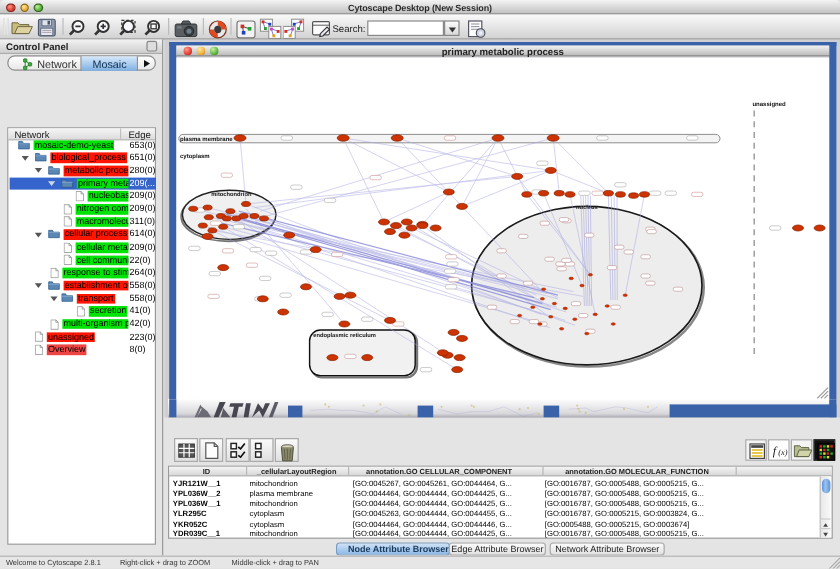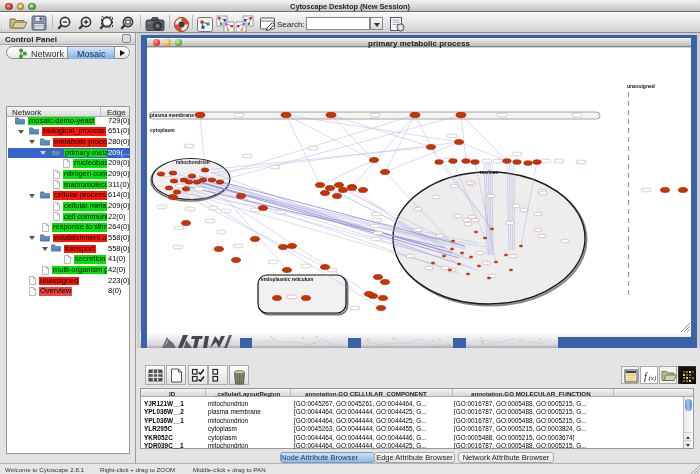--- a/index.html
+++ b/index.html
@@ -191,21 +191,21 @@
       </div>
       <div class="abs" style="left:0;top:0;width:124px;height:348px;overflow:hidden">
 <div style="position:absolute;left:0;top:8.80px;width:100%;height:10.65px">
             <div style="position:absolute;left:8px;top:0.8px">
               <svg width="10" height="8" viewBox="0 0 11 9">
                 <path d="M0.5 2 L0.5 8 L10.5 8 L10.5 2.8 L5 2.8 L4 1 L0.5 1 Z" fill="#5b87b5" stroke="#2d5a8a" stroke-width="0.7"></path>
                 <path d="M0.5 3.6 L10.5 3.6 L10.5 2.8 L0.5 2.8 Z" fill="#7fa8cc"></path>
               </svg>
             </div>
             <div style="position:absolute;left:21px;top:1px;max-width:79px;overflow:hidden;white-space:nowrap;display:inline-block;background:#00e405;font-size:7.5px;line-height:8.5px;color:#000;padding:0 1px">mosaic-demo-yeast</div>
-            <div style="position:absolute;left:101px;top:1px;font-size:7.5px;line-height:8.5px;color:#000">729(0)</div>
+            <div style="position:absolute;left:101px;top:1px;font-size:7.5px;line-height:8.5px;color:#000">653(0)</div>
           </div>
 <div style="position:absolute;left:0;top:19.45px;width:100%;height:27px">
             <div style="position:absolute;left:11px;top:3.2px;width:0;height:0;border-left:3.5px solid transparent;border-right:3.5px solid transparent;border-top:4.5px solid #555"></div>
             <div style="position:absolute;left:22px;top:0.8px">
               <svg width="10" height="8" viewBox="0 0 11 9">
                 <path d="M0.5 2 L0.5 8 L10.5 8 L10.5 2.8 L5 2.8 L4 1 L0.5 1 Z" fill="#5b87b5" stroke="#2d5a8a" stroke-width="0.7"></path>
                 <path d="M0.5 3.6 L10.5 3.6 L10.5 2.8 L0.5 2.8 Z" fill="#7fa8cc"></path>
               </svg>
             </div>
             <div style="position:absolute;left:35px;top:1px;max-width:65px;overflow:hidden;white-space:nowrap;display:inline-block;background:#ff1500;font-size:7.5px;line-height:8.5px;color:#000;padding:0 1px">biological_process</div>
@@ -824,21 +824,21 @@
         <div class="abs" style="left:0.5px;top:2px;width:7px;height:12px;border-radius:4px;background:linear-gradient(90deg,#5a92d8,#9cc2ee 40%,#5a92d8)"></div>
         <div class="abs" style="left:0;bottom:8px;width:8px;height:8px;border-top:1px solid #ccc">
             <div class="abs" style="left:1.5px;top:2.5px;width:0;height:0;border-left:2.5px solid transparent;border-right:2.5px solid transparent;border-bottom:3.5px solid #444"></div>
           </div>
         <div class="abs" style="left:0;bottom:0;width:8px;height:8px;border-top:1px solid #ccc">
             <div class="abs" style="left:1.5px;top:2.5px;width:0;height:0;border-left:2.5px solid transparent;border-right:2.5px solid transparent;border-top:3.5px solid #444"></div>
           </div>
       </div>
     </div>
 
-    <div class="abs" style="left:143px;top:104px;width:95px;height:11px;background:linear-gradient(#cfe2f6,#8cb8e8);border:1px solid #7a9cc0;border-radius:3px;font-size:7.5px;font-weight:normal;text-align:left;line-height:10px;color:#1a3a5a">Node Attribute Browser</div>
+    <div class="abs" style="left:143px;top:104px;width:95px;height:11px;background:linear-gradient(#cfe2f6,#8cb8e8);border:1px solid #7a9cc0;border-radius:3px;font-size:7.5px;font-weight:bold;text-align:right;line-height:10px;color:#1a3a5a">Node Attribute Browser</div>
     <div class="abs" style="left:237px;top:104px;width:81px;height:11px;background:linear-gradient(#fafafa,#e2e2e2);border:1px solid #aaa;border-radius:3px;font-size:7.5px;text-align:center;line-height:10px;color:#222">Edge Attribute Browser</div>
     <div class="abs" style="left:321px;top:104px;width:96px;height:11px;background:linear-gradient(#fafafa,#e2e2e2);border:1px solid #aaa;border-radius:3px;font-size:7.5px;text-align:center;line-height:10px;color:#222">Network Attribute Browser</div>
   </div>
 
   <div class="abs" style="left:0;top:463px;width:700px;height:11px;background:#e6e6e6;border-top:1px solid #b4b4b4">
     <span class="abs" style="left:5px;top:2px;font-size:6.2px;color:#333">Welcome to Cytoscape 2.8.1</span>
     <span class="abs" style="left:100px;top:2px;font-size:6.2px;color:#333">Right-click + drag to ZOOM</span>
     <span class="abs" style="left:193px;top:2px;font-size:6.2px;color:#333">Middle-click + drag to PAN</span>
     <svg class="abs" style="right:0;bottom:0" width="11" height="11" viewBox="0 0 11 11">
         <g stroke="#aaa" stroke-width="1">

